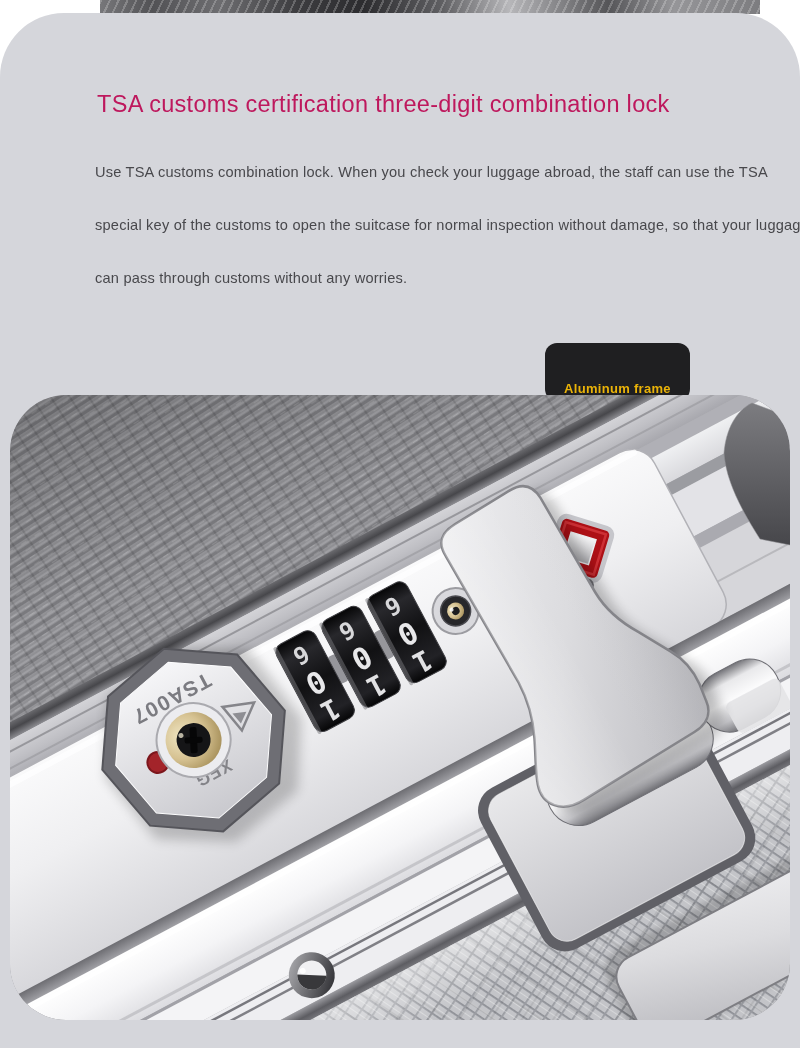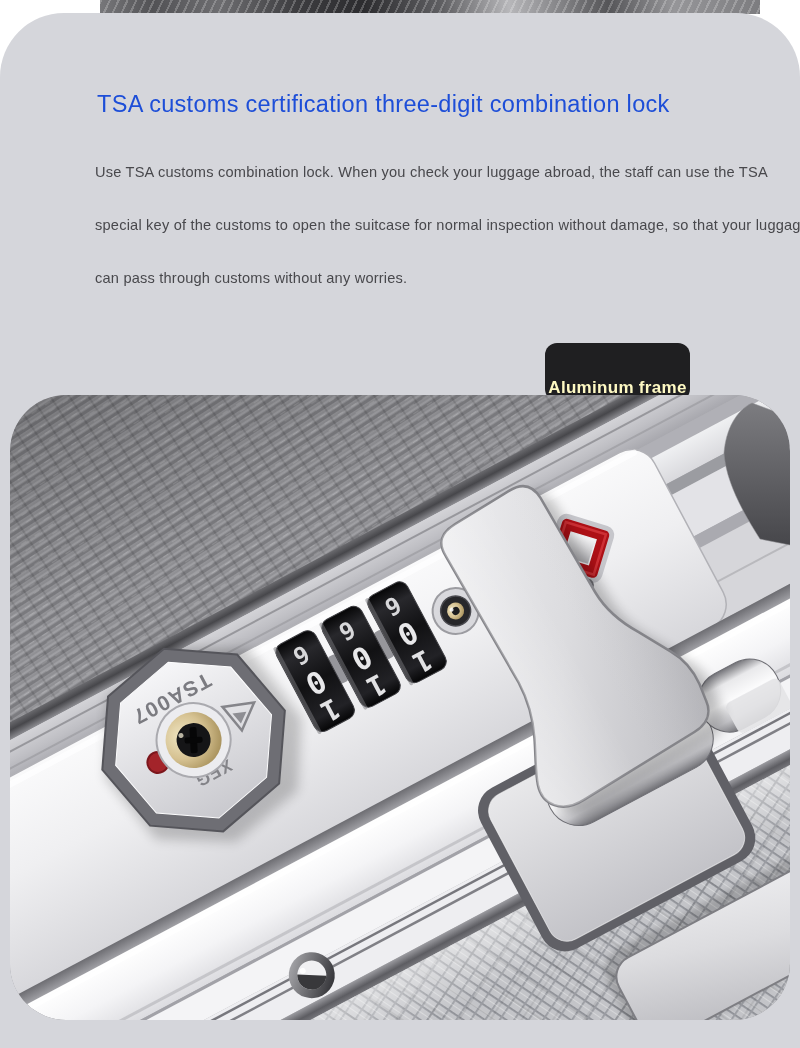--- a/index.html
+++ b/index.html
@@ -6,26 +6,26 @@
   .page{position:relative;width:800px;height:1048px;background:#ffffff;overflow:hidden;
         font-family:"Liberation Sans", sans-serif;}
   .top-strip{position:absolute;left:100px;top:0;width:660px;height:14px;z-index:0;
     background:
       repeating-linear-gradient(115deg, rgba(255,255,255,.22) 0 2px, rgba(255,255,255,0) 2px 8px),
       linear-gradient(90deg,#77777a 0%,#525255 8%,#6d6d70 18%,#3c3c3f 30%,#2c2c2f 40%,
                       #606063 52%,#b7b7ba 62%,#88888b 69%,#555558 77%,#969699 87%,#7c7c7f 100%);}
   .card{position:absolute;left:0;top:13px;width:800px;height:1035px;background:#d5d6db;
         border-radius:64px 64px 0 0;z-index:1;}
   .title{position:absolute;left:97px;top:78px;margin:0;font-size:23.5px;font-weight:500;
-         color:#1d4ed8;letter-spacing:.3px;white-space:nowrap;}
+         color:#be185d;letter-spacing:.3px;white-space:nowrap;}
   .desc{position:absolute;left:95px;top:133px;font-size:14.6px;line-height:53px;
         color:#48484c;letter-spacing:.2px;white-space:nowrap;}
   .badge{position:absolute;left:545px;top:330px;width:145px;height:58px;background:#1f1f21;
          border-radius:12px;display:flex;align-items:center;justify-content:center;z-index:2;}
-  .badge span{color:#fef9c3;font-size:17px;font-weight:bold;letter-spacing:.3px;margin-top:32px;}
+  .badge span{color:#eab308;font-size:13px;font-weight:bold;letter-spacing:.3px;margin-top:32px;}
   .photo{position:absolute;left:10px;top:382px;width:780px;height:625px;margin:0;
          border-radius:56px;overflow:hidden;z-index:3;background:#a9a9ad;}
   .photo svg{display:block;width:780px;height:625px;}
 </style>
 </head>
 <body>
 
 <div class="page">
   <div class="top-strip"></div>
 

